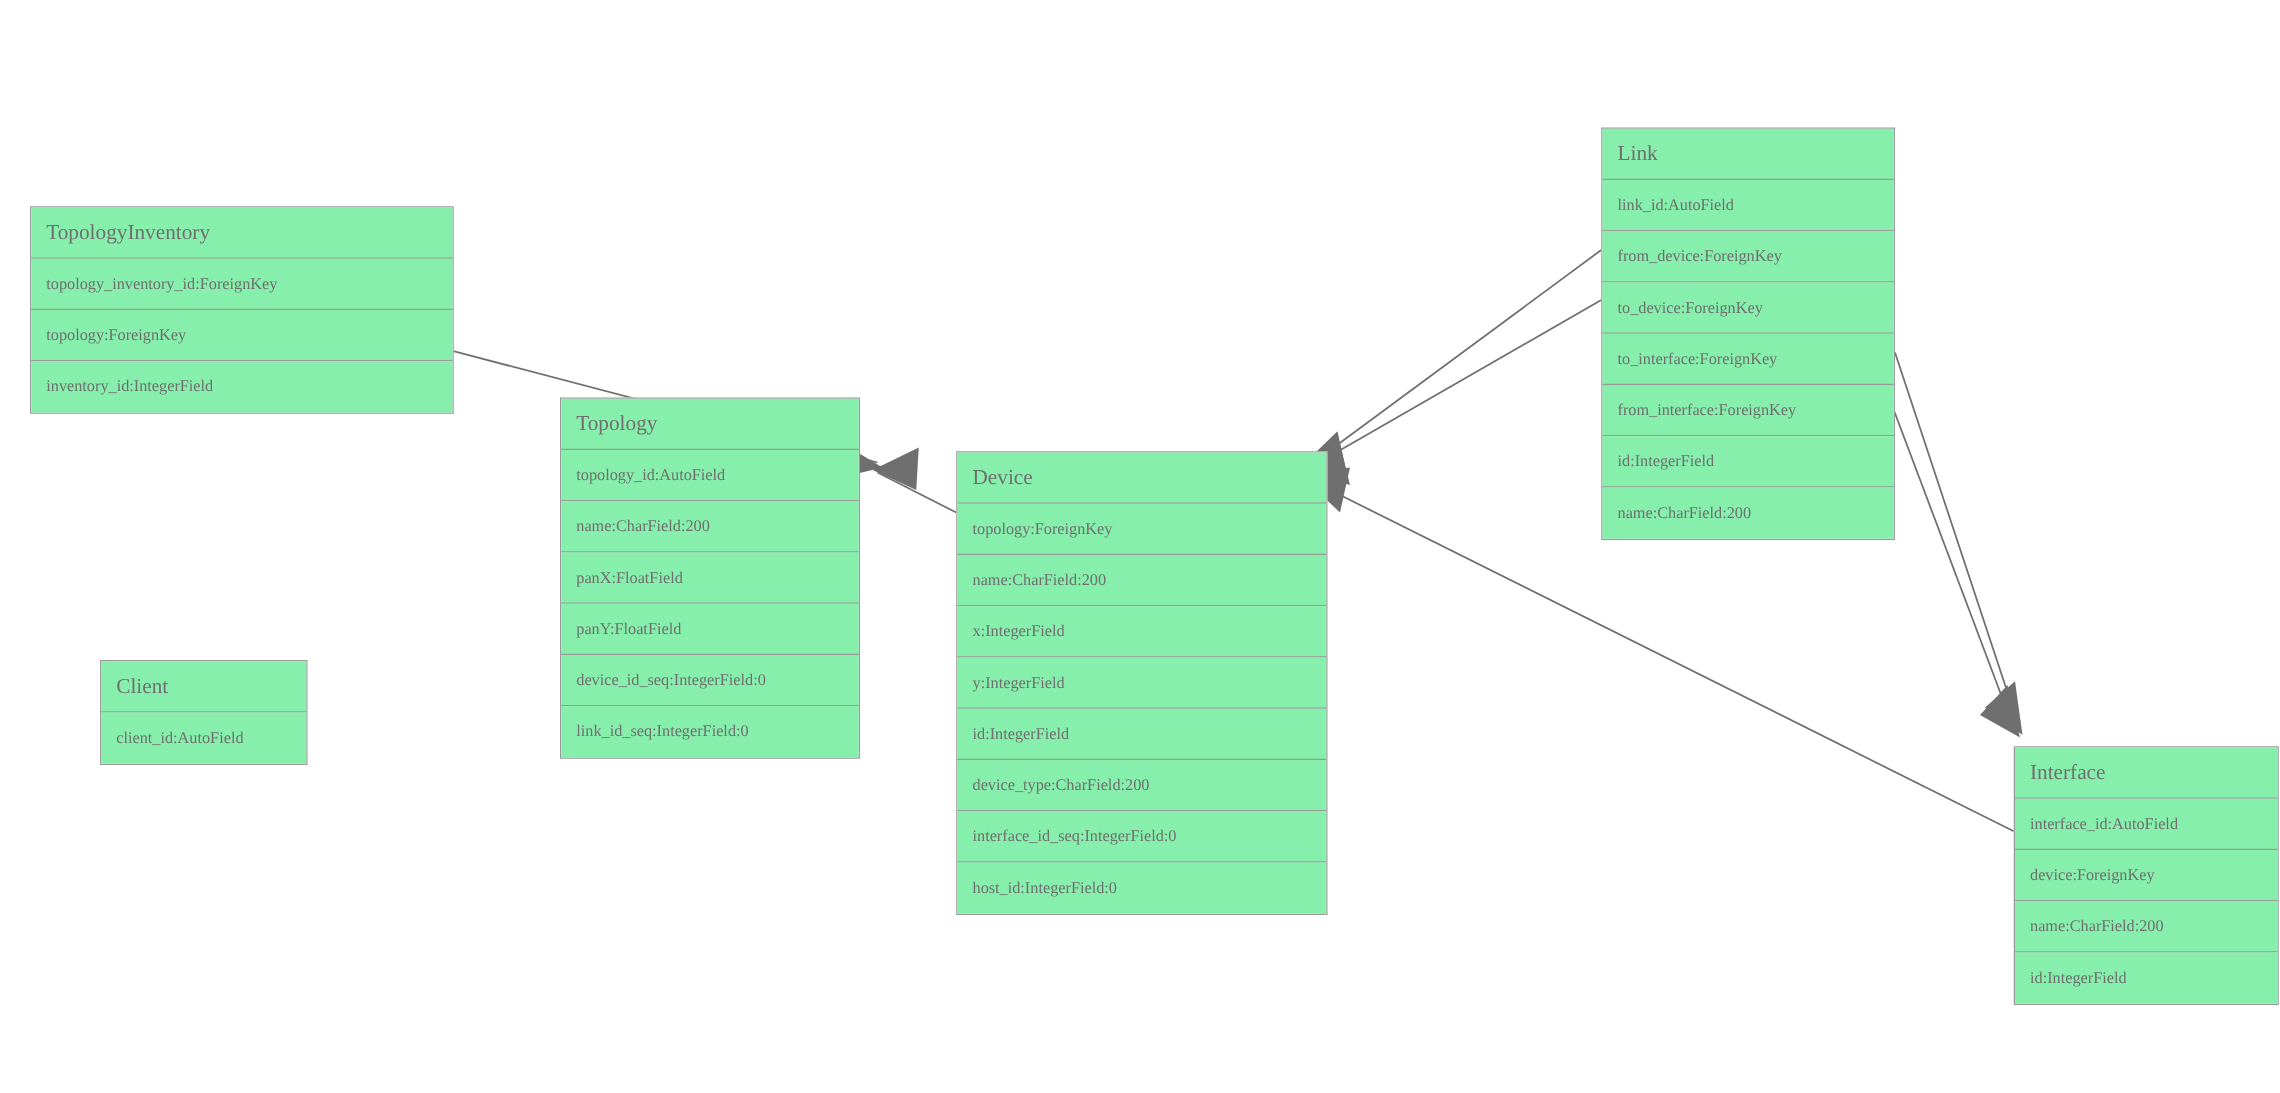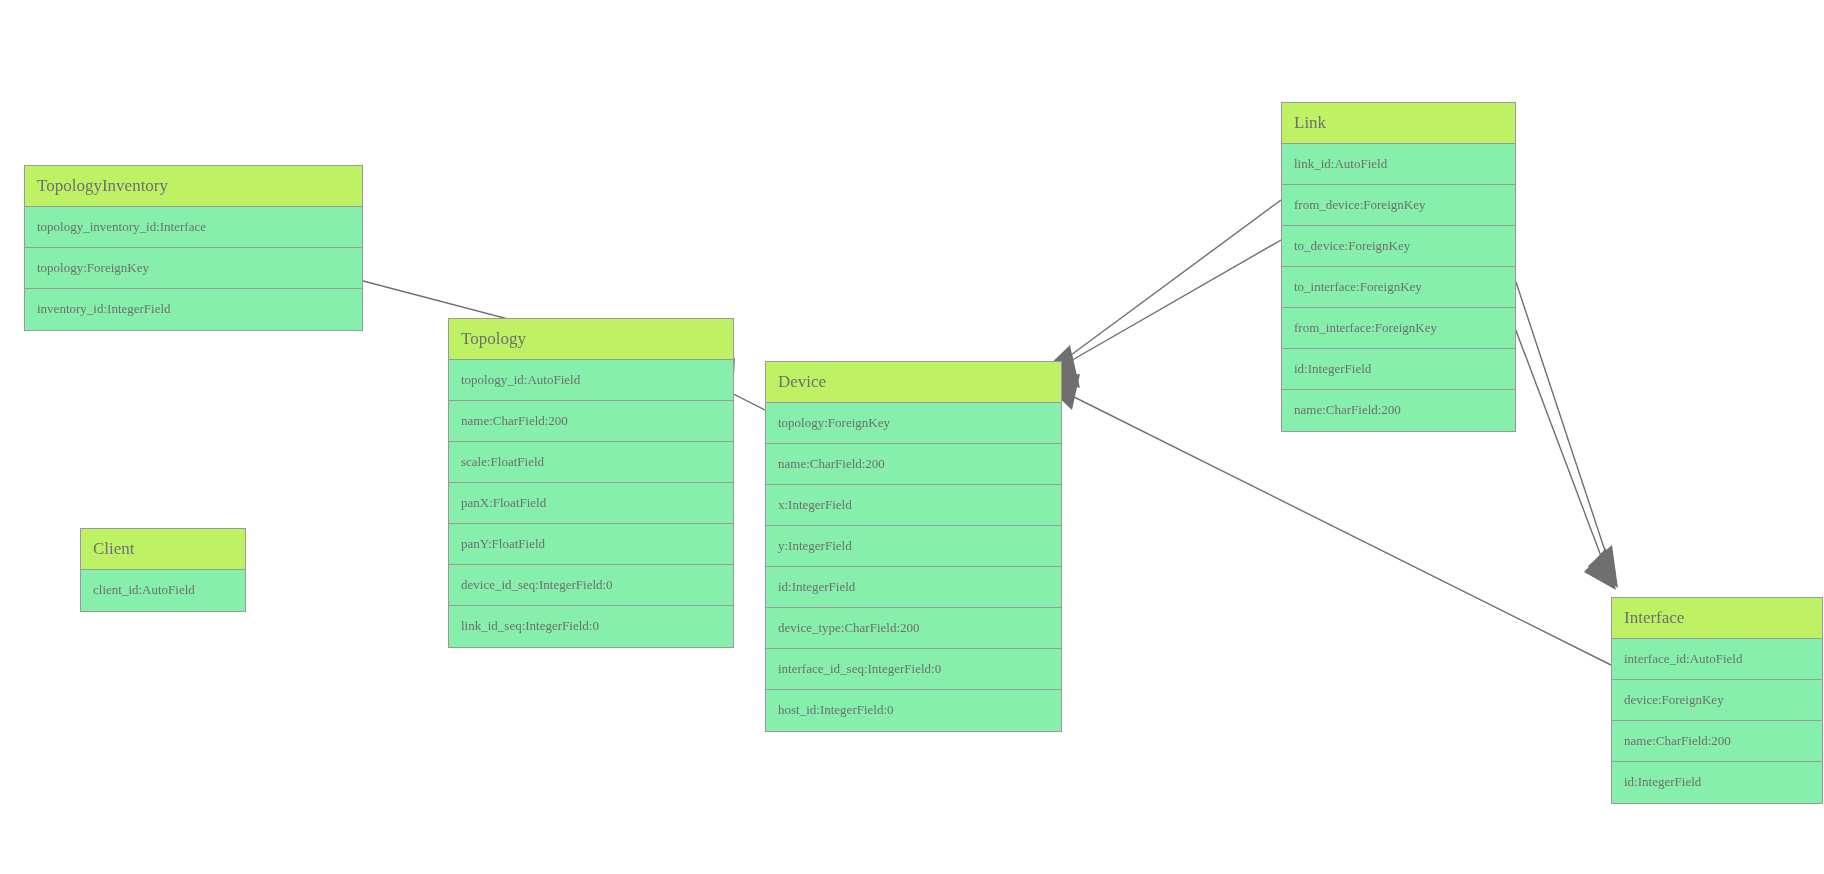--- a/index.html
+++ b/index.html
@@ -28,21 +28,21 @@
   }
   .entity {
     position: absolute;
     box-sizing: border-box;
     border: 1px solid #9a9a9a;
     background: #ffffff;
     z-index: 5;
   }
   .entity-title {
     box-sizing: border-box;
-    background: #bef264;
+    background: #86efac;
     border-bottom: 1px solid #9a9a9a;
     color: #6f6f6f;
     font-size: 17px;
     line-height: 40px;
     height: 41px;
     padding: 0 0 0 12px;
     white-space: nowrap;
     overflow: hidden;
   }
   .entity-field {
@@ -101,29 +101,28 @@
     <g>
       <line x1="1512" y1="320" x2="1610" y2="580" stroke="#6f6f6f" stroke-width="1.4"></line>
       <polygon points="1616,590 1584,572 1606,548" fill="#6f6f6f"></polygon>
     </g>
 
   </svg>
 
   <div id="entities">
       <div class="entity" style="left: 24px; top: 165px; width: 339px;">
         <div class="entity-title">TopologyInventory</div>
-        <div class="entity-field">topology_inventory_id:Interface</div>
+        <div class="entity-field">topology_inventory_id:ForeignKey</div>
         <div class="entity-field">topology:ForeignKey</div>
         <div class="entity-field last">inventory_id:IntegerField</div>
       </div>
-      <div class="entity" style="left: 448px; top: 318px; width: 286px;">
+      <div class="entity" style="left: 448px; top: 318px; width: 240px;">
         <div class="entity-title">Topology</div>
         <div class="entity-field">topology_id:AutoField</div>
         <div class="entity-field">name:CharField:200</div>
-        <div class="entity-field">scale:FloatField</div>
         <div class="entity-field">panX:FloatField</div>
         <div class="entity-field">panY:FloatField</div>
         <div class="entity-field">device_id_seq:IntegerField:0</div>
         <div class="entity-field last">link_id_seq:IntegerField:0</div>
       </div>
       <div class="entity" style="left: 80px; top: 528px; width: 166px;">
         <div class="entity-title">Client</div>
         <div class="entity-field last">client_id:AutoField</div>
       </div>
       <div class="entity" style="left: 765px; top: 316px; width: 297px; margin-top: 45px;">

